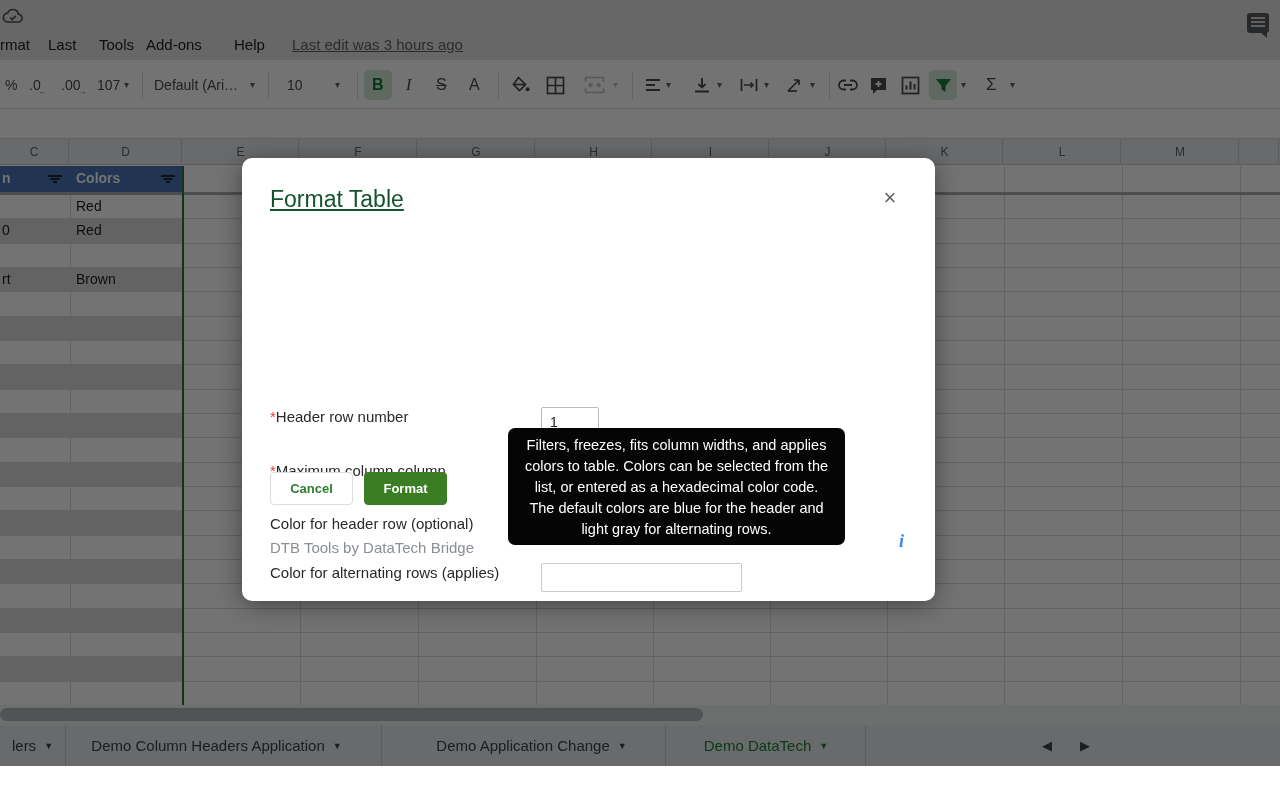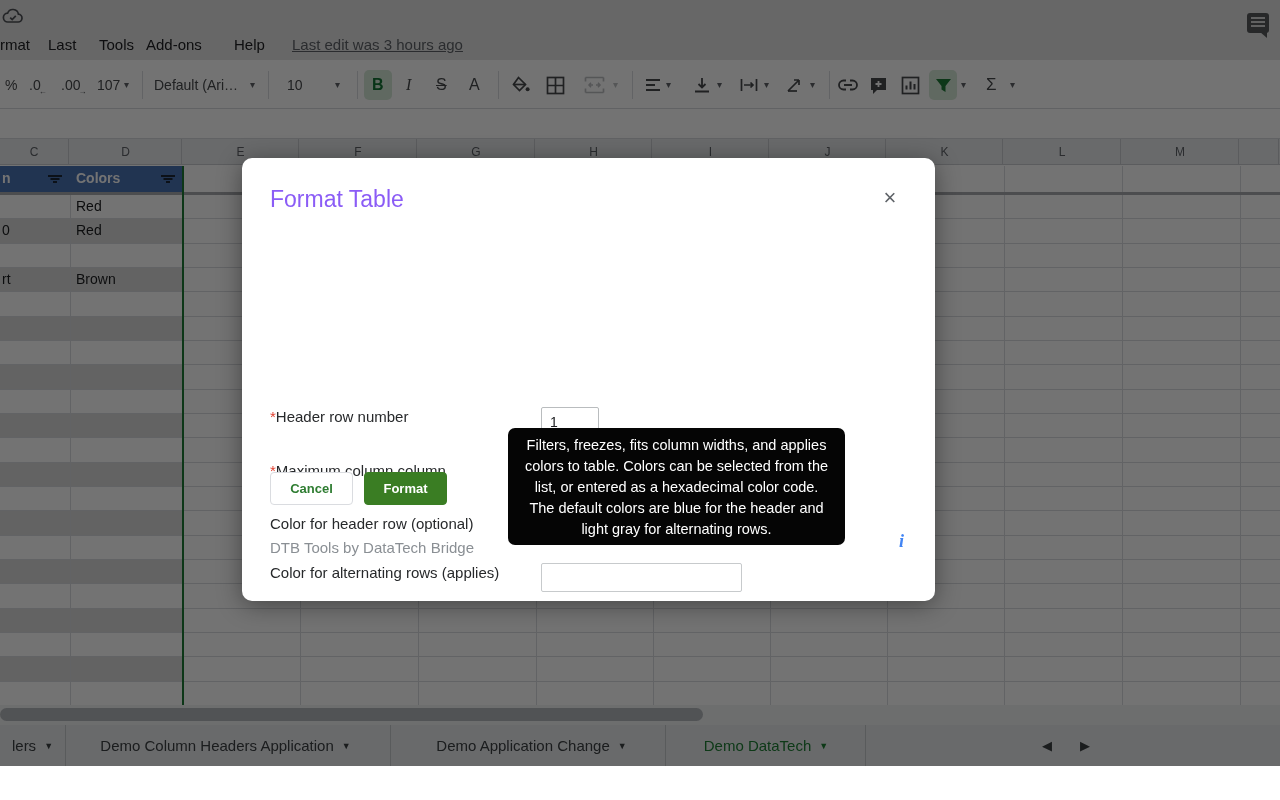--- a/index.html
+++ b/index.html
@@ -67,21 +67,21 @@
   .sheet-tab.active { background:#f8f9fa; border-right:1px solid #c6c9cc; border-bottom:3px solid #1a73e8;
     color:#33373b; }
   .tab-nav { position:absolute; top:13px; font-size:13px; color:#3c4043; cursor:pointer; }
 
   
   #dim { position:absolute; left:0; top:0; width:1280px; height:766px; background:rgba(0,0,0,0.55); }
 
   
   #dialog { position:absolute; left:242px; top:158px; width:693px; height:443px; background:#fff;
     border-radius:10px; box-shadow:0 4px 24px rgba(0,0,0,0.4); }
-  #dialog-title { position:absolute; left:28px; top:28px; font-size:23px; color:#8b5cf6; }
+  #dialog-title { position:absolute; left:28px; top:28px; font-size:23px; color:#14532d;text-decoration:underline; }
   #dialog-close { position:absolute; left:635px; top:28px; width:26px; height:26px; font-size:22px;
     color:#5f6368; text-align:center; line-height:24px; cursor:pointer; }
   .fld-label { position:absolute; left:28px; font-size:15px; color:#27292b; }
   .req { color:#e2402f; }
   .fld-input { position:absolute; left:299px; height:29px; border:1px solid #b9bcbe; border-radius:2px;
     font-size:14px; padding:0 8px; color:#202124; font-family:"Liberation Sans",sans-serif; background:#fff; }
   .fld-input.small { width:58px; }
   .fld-input.large { width:201px; border-color:#c7cacc; }
   .btn { position:absolute; top:314px; width:83px; height:33px; border-radius:4px; font-size:13px;
     font-weight:bold; display:flex; align-items:center; justify-content:center; cursor:pointer;
@@ -319,21 +319,21 @@
     <div id="hscroll-thumb"></div>
   </div>
 
   <div id="tabbar">
     <span class="tab-nav" style="left:1042px">◀</span>
     <span class="tab-nav" style="left:1080px">▶</span>
   <div class="sheet-tab" style="left: 0px; width: 66px;">
         <span>lers</span>
         <span class="tab-dd">▼</span>
       </div>
-      <div class="sheet-tab" style="left: 61px; width: 330px;">
+      <div class="sheet-tab" style="left: 52px; width: 330px;">
         <span>Demo Column Headers Application</span>
         <span class="tab-dd">▼</span>
       </div>
       <div class="sheet-tab" style="left: 398px; width: 268px;">
         <span>Demo Application Change</span>
         <span class="tab-dd">▼</span>
       </div>
       <div class="sheet-tab green" style="left: 667px; width: 199px;">
         <span>Demo DataTech</span>
         <span class="tab-dd">▼</span>

